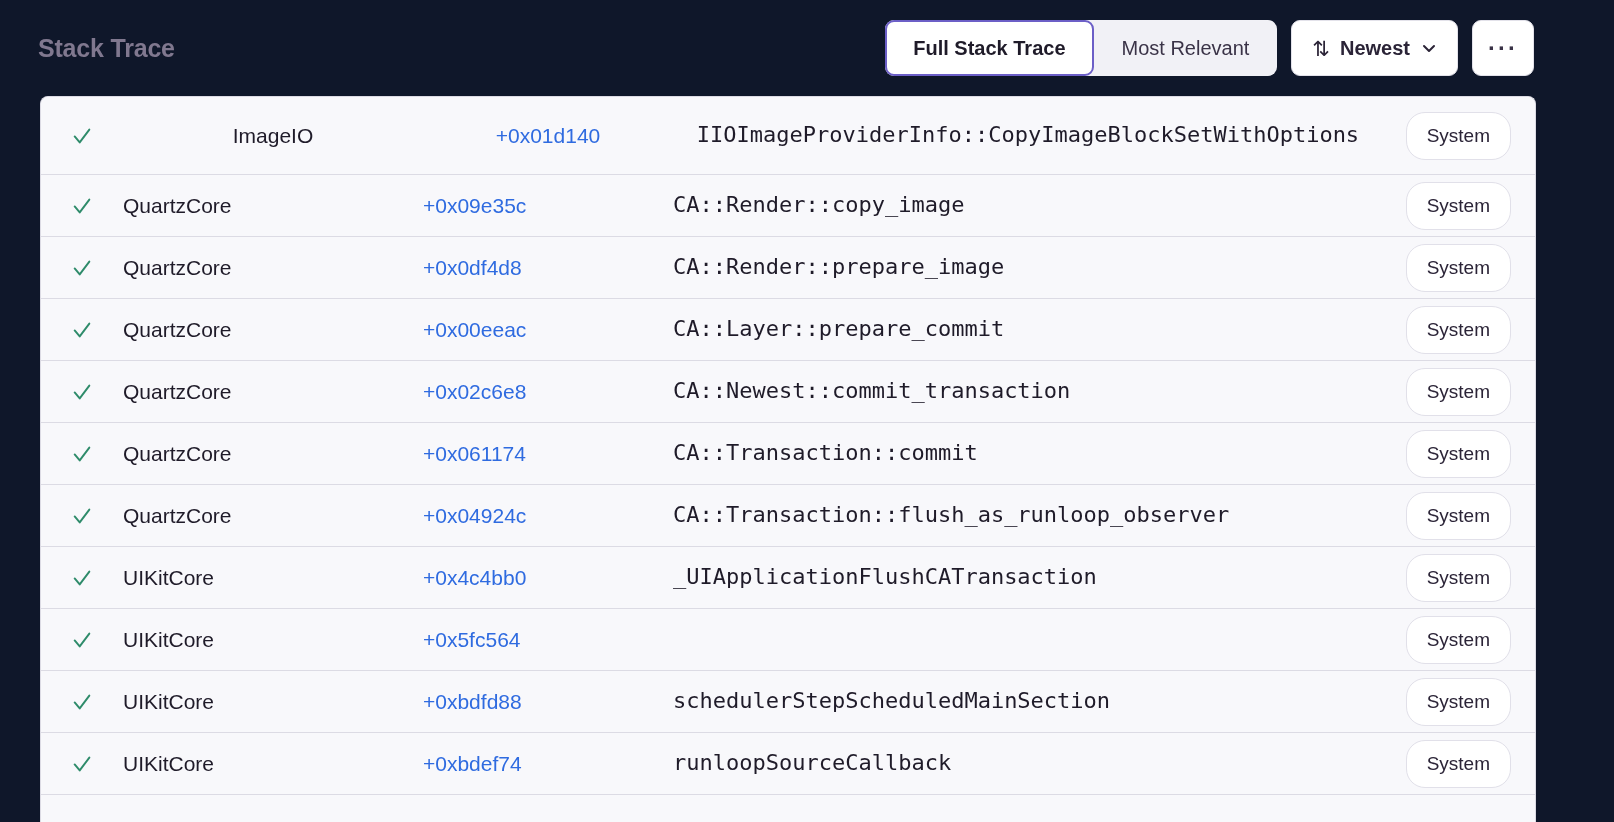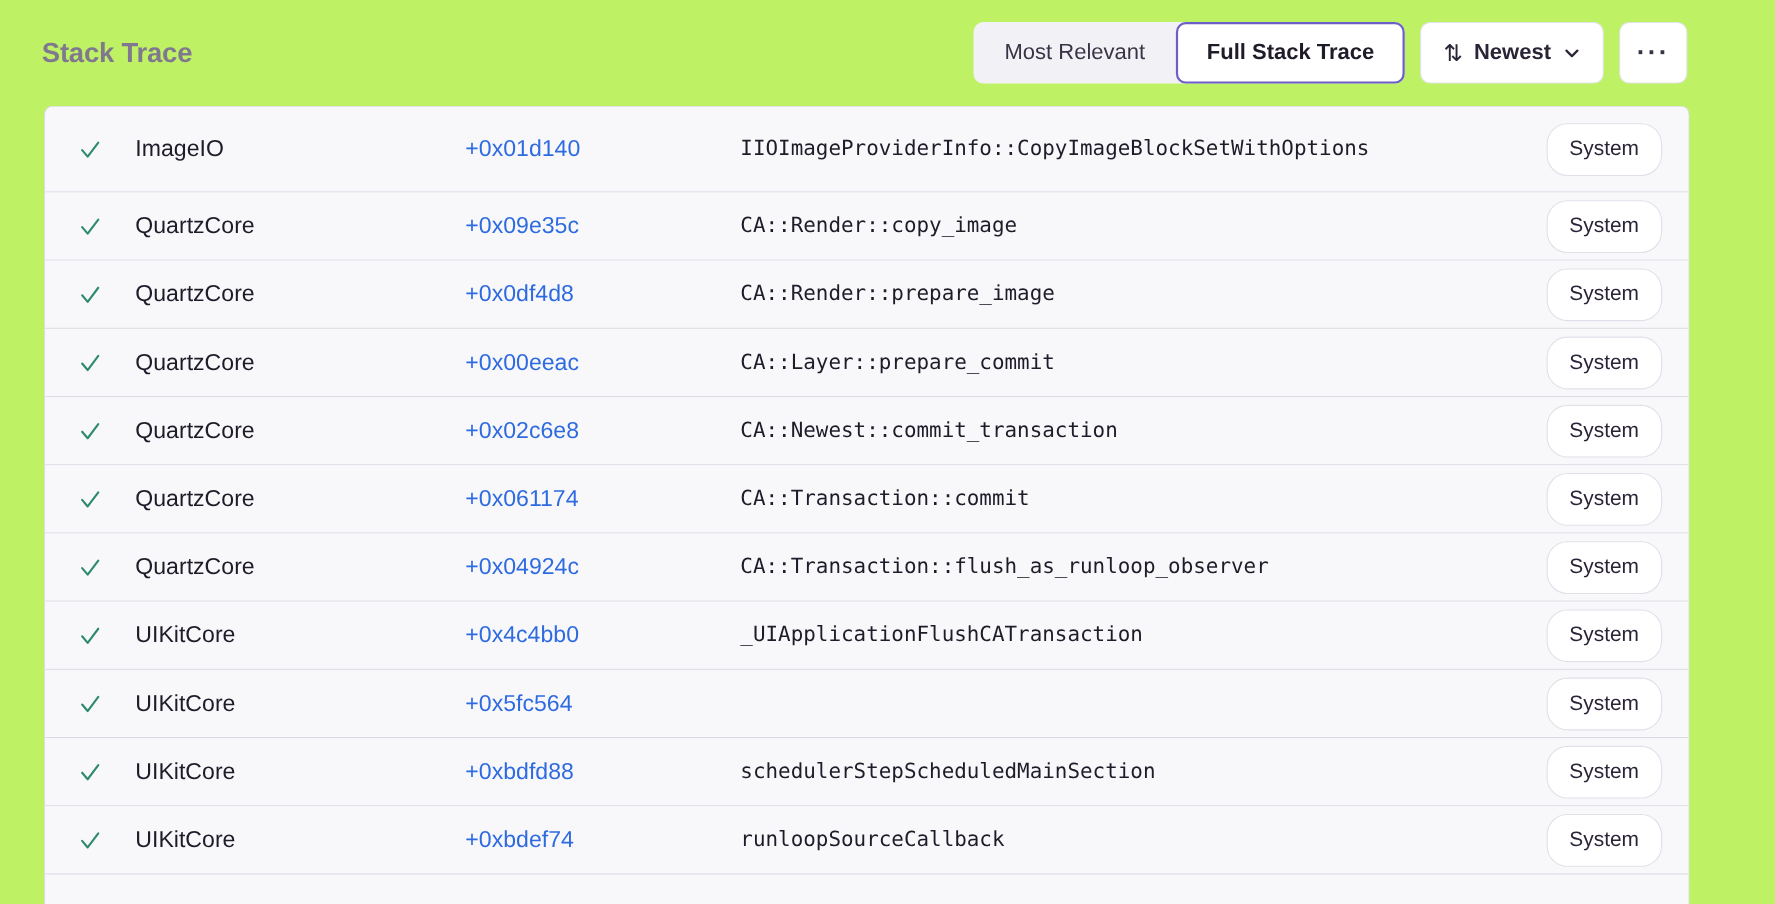--- a/index.html
+++ b/index.html
@@ -12,21 +12,21 @@
     height: 822px;
     overflow: hidden;
     font-family: "Liberation Sans", sans-serif;
     -webkit-font-smoothing: antialiased;
   }
 
   .page {
     position: relative;
     width: 1614px;
     height: 822px;
-    background: #bef264;
+    background: #0f172a;
   }
 
   
   .header {
     position: absolute;
     left: 0;
     top: 0;
     width: 1614px;
     height: 96px;
     display: flex;
@@ -146,20 +146,21 @@
     box-sizing: border-box;
     width: 100%;
     background: #f8f8fb;
     border-bottom: 1.5px solid #dcdbe4;
     padding: 0 24px 0 30px;
     min-height: 62px;
     cursor: pointer;
   }
   .trace-row.tall {
     min-height: 78px;
+    text-align: center;
   }
 
   .check-cell {
     width: 52px;
     flex: 0 0 52px;
     display: flex;
     align-items: center;
   }
   .check-icon {
     width: 22px;
@@ -181,21 +182,21 @@
     flex: 0 0 250px;
     font-size: 21px;
     color: #2f6be0;
     font-family: Liberation Sans, sans-serif;
     white-space: nowrap;
   }
 
   .func-cell {
     flex: 1 1 auto;
     font-family: "DejaVu Sans Mono", monospace;
-    font-size: 19px;
+    font-size: 22px;
     color: #1f1b29;
     line-height: 1.55;
     word-break: break-all;
     padding-right: 18px;
     max-width: 710px;
   }
 
   .badge-cell {
     margin-left: auto;
     flex: 0 0 auto;
@@ -222,22 +223,22 @@
 
 <div class="page">
 
   <div class="header">
 
     <div class="panel-title">Stack Trace</div>
 
     <div class="header-actions">
 
       <div class="segmented">
+        <div class="seg-item selected">Full Stack Trace</div>
         <div class="seg-item">Most Relevant</div>
-        <div class="seg-item selected">Full Stack Trace</div>
       </div>
 
       <div class="btn">
         <span class="sort-arrows">⇅</span>
         <span>Newest</span>
         <span>
           <svg class="chev" viewBox="0 0 16 16" fill="none" stroke="#2b2437" stroke-width="2" stroke-linecap="round" stroke-linejoin="round">
             <path d="M3 6 L8 11 L13 6"></path>
           </svg>
         </span>

